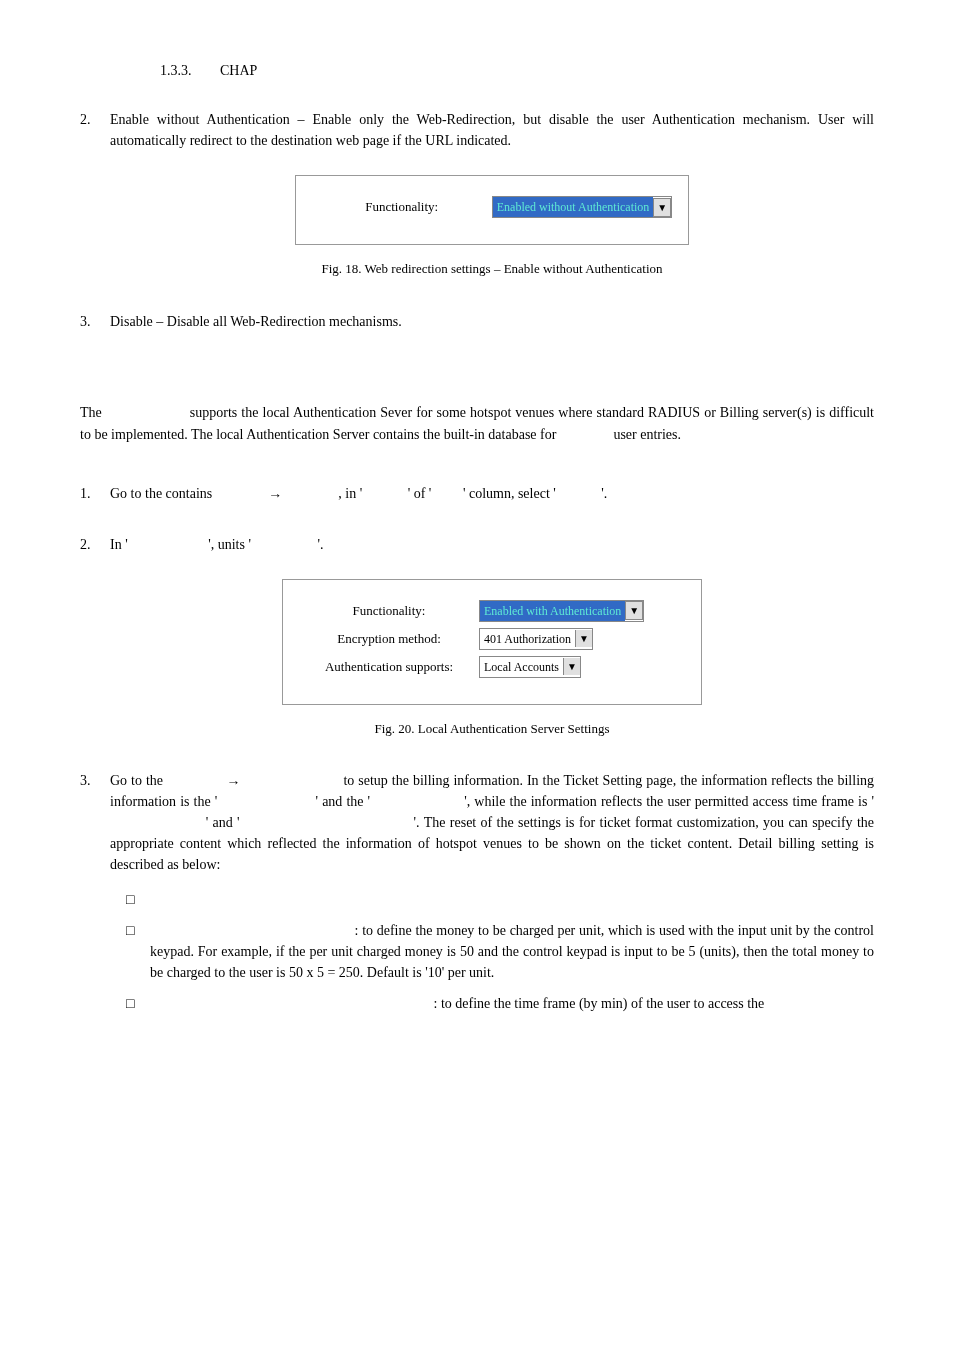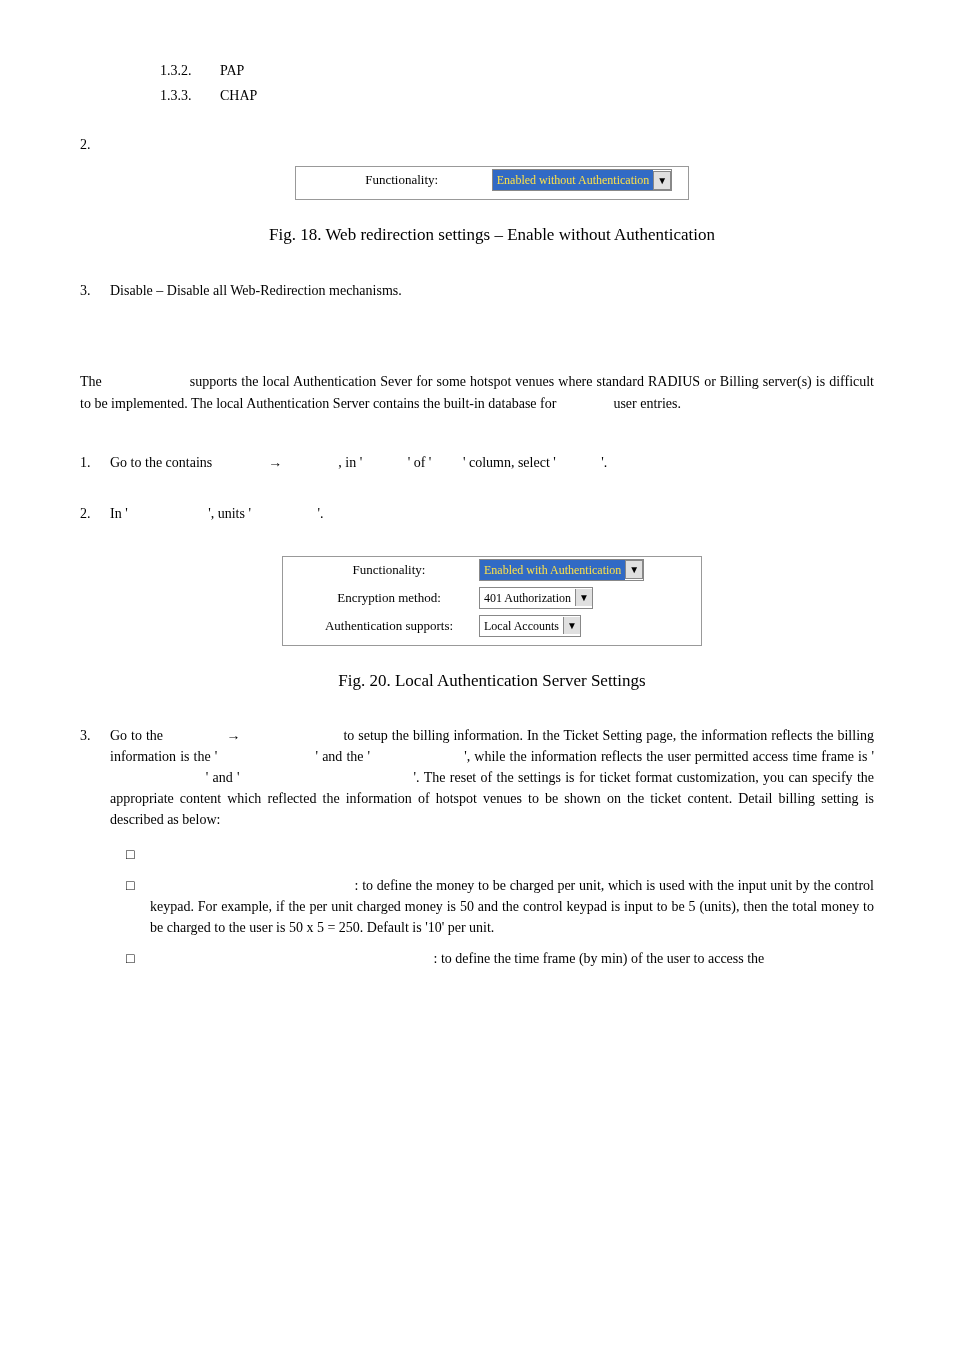--- a/index.html
+++ b/index.html
@@ -29,22 +29,22 @@
     }
     .list-num {
       min-width: 30px;
       font-size: 14px;
     }
     .list-content {
       flex: 1;
     }
     .fig-box {
       border: 1px solid #999;
-      padding: 2px 16px;
-      margin: 16px auto;
+      padding: 20px 16px;
+      margin: 8px auto;
       display: inline-block;
       min-width: 360px;
     }
     .fig-row {
       display: flex;
       align-items: center;
       margin-bottom: 6px;
     }
     .fig-label {
       min-width: 180px;
@@ -56,21 +56,21 @@
     }
     select, input[type="text"] {
       font-size: 12px;
       font-family: "Times New Roman", Times, serif;
       border: 1px solid #888;
       padding: 1px 3px;
       background: #fff;
     }
     .dropdown-selected {
       background: #316ac5;
-      color: #fde047;
+      color: #5eead4;
       font-size: 12px;
       padding: 1px 4px;
       display: inline-block;
     }
     .dropdown-arrow {
       border: 1px solid #888;
       background: #e0e0e0;
       padding: 1px 3px;
       font-size: 10px;
       cursor: pointer;
@@ -91,21 +91,21 @@
       background: #fff;
     }
     .small-dropdown-arrow {
       background: #e0e0e0;
       border-left: 1px solid #888;
       padding: 1px 3px;
       font-size: 10px;
     }
     .fig-caption {
       text-align: center;
-      font-size: 17px;
+      font-size: 13px;
       margin-top: 6px;
       margin-bottom: 6px;
     }
     .fig-wrap {
       text-align: center;
       margin: 16px 0;
     }
     .paragraph {
       margin-bottom: 14px;
       text-align: justify;
@@ -137,34 +137,33 @@
       border: 1px solid #888;
       padding: 1px 3px;
       height: 20px;
     }
   </style>
 </head>
 <body>
 
 <div class="section-indent">
   <div class="toc-entry">
-    <span class="toc-num">1.3.2.</span>
-    <span>PAP</span>
-  </div>
-  <div class="toc-entry">
     <span class="toc-num">1.3.3.</span>
     <span>CHAP</span>
   </div>
 </div>
 
 <div style="height:24px;"></div>
 
 <div class="numbered-list-item">
   <span class="list-num">2.</span>
   <div class="list-content">
+    <p class="paragraph">
+      <span>Enable without Authentication – Enable only the Web-Redirection, but disable the user Authentication mechanism. User will automatically redirect to the destination web page if the URL indicated.</span>
+    </p>
 
     <div class="fig-wrap">
       <div class="fig-box">
         
         <div class="fig-row">
           <span class="fig-label">Functionality:</span>
           <div class="fig-control">
             <div class="dropdown-wrap">
               <span class="dropdown-selected">Enabled without Authentication</span>
               <span class="dropdown-arrow">▼</span>

